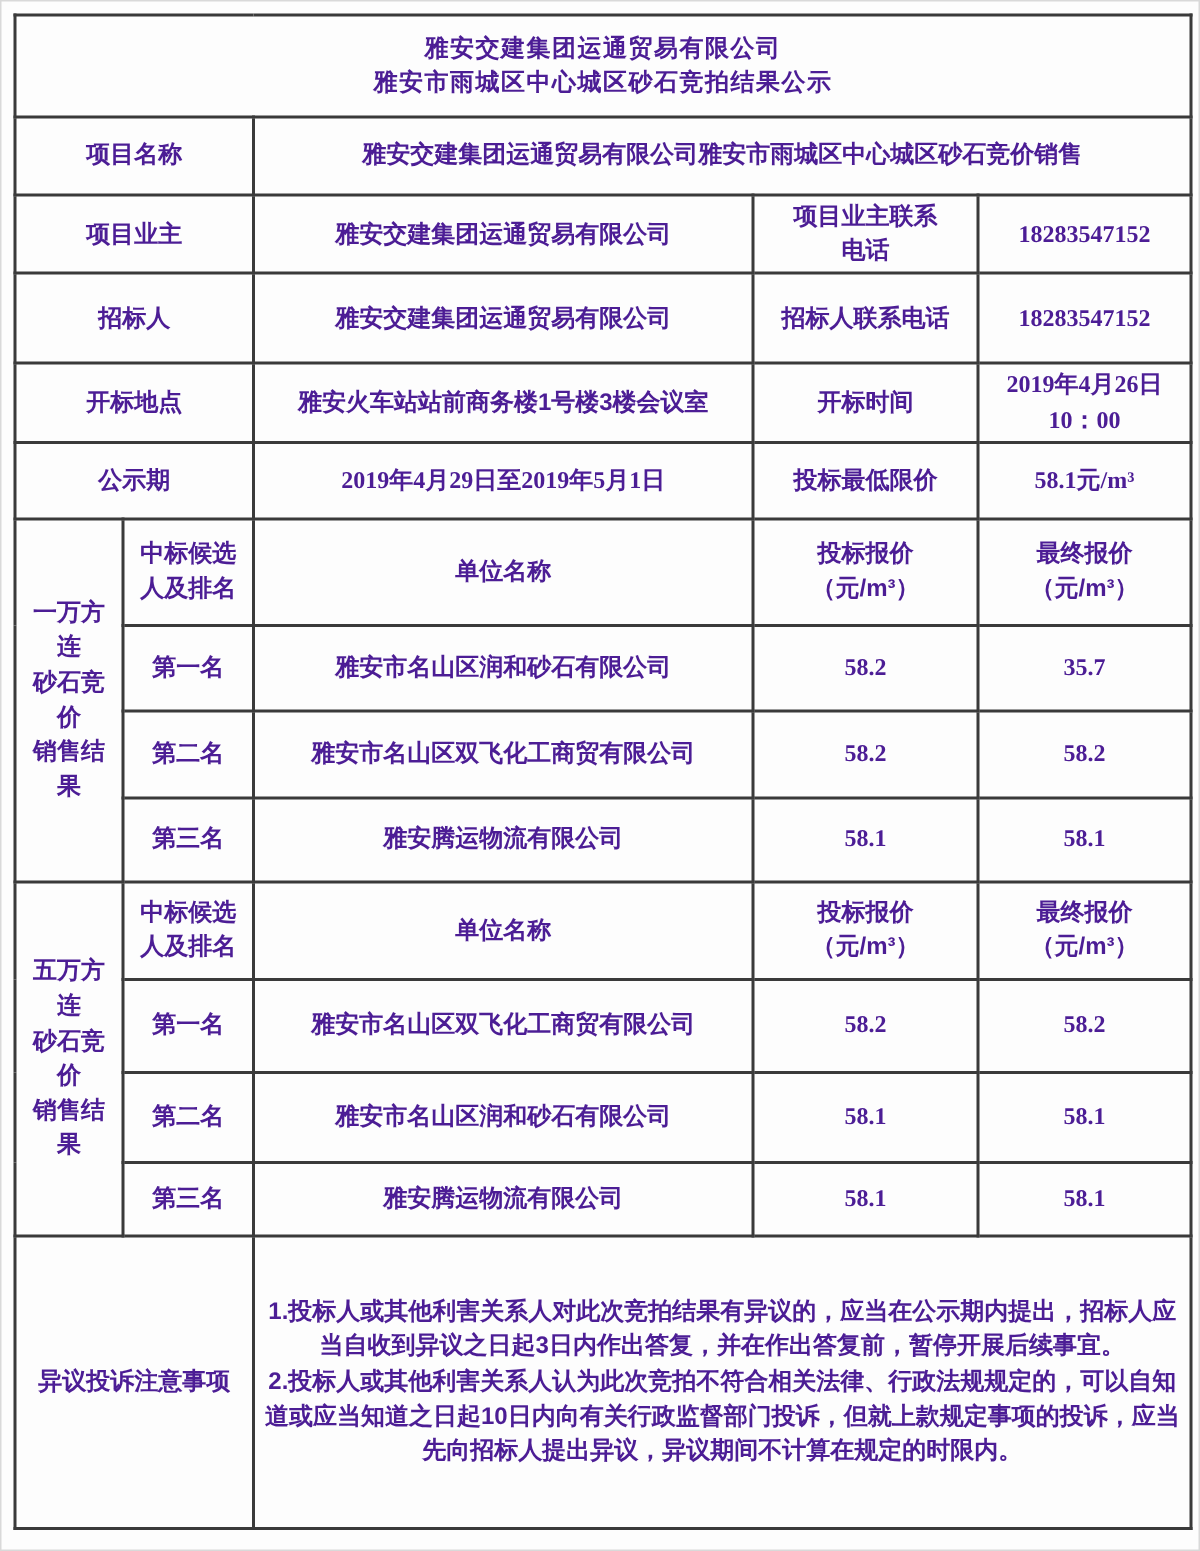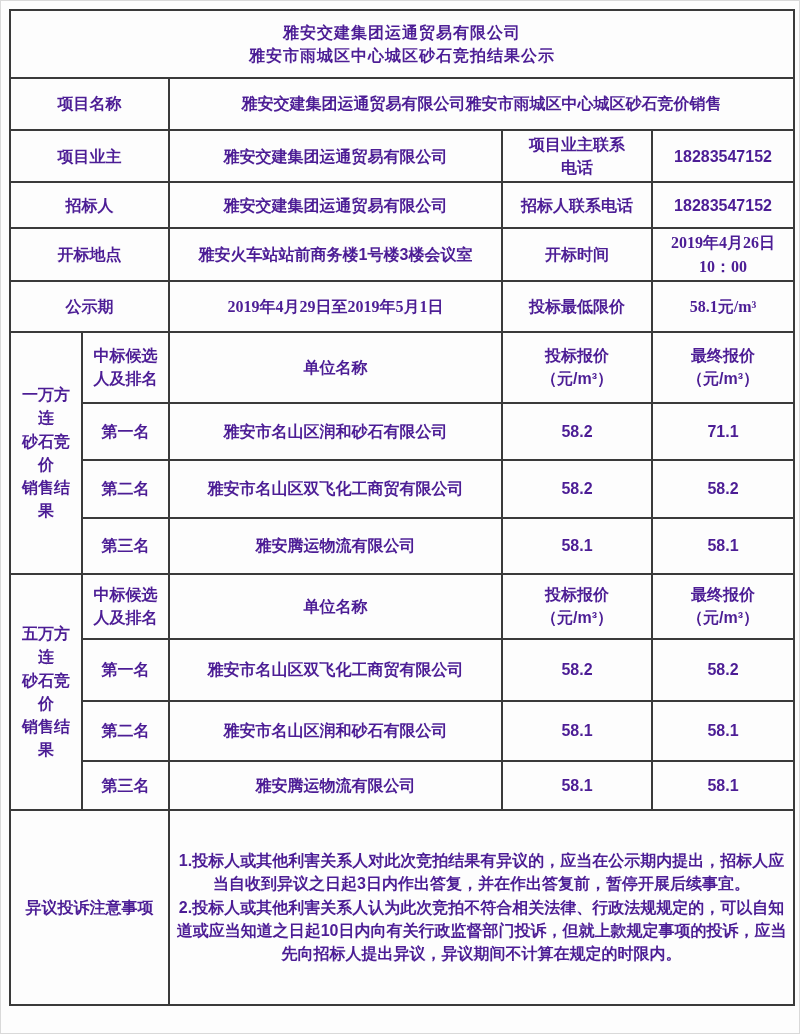--- a/index.html
+++ b/index.html
@@ -43,42 +43,42 @@
     letter-spacing: 1px;
   }
   .label {
     font-size: 16px;
   }
   .val {
     font-family: "Liberation Serif", "DejaVu Serif", serif;
     font-size: 17px;
   }
   .num {
-    font-family: Liberation Sans, sans-serif;
+    font-family: Liberation Serif, serif;
     font-size: 17px;
     font-weight: normal;
   }
   .prewrap { white-space: pre-line; }
   .group-cell {
     font-size: 16px;
     padding: 0 2px;
     letter-spacing: 0;
     margin-left: 24px;
   }
   .notes-cell {
     text-align: left;
     vertical-align: middle;
     padding: 10px 8px 10px 6px;
     font-size: 16.5px;
     line-height: 1.68;
   }
   .notes-cell p { margin: 0; }
   tr.r-projname  { height: 52px; }
   tr.r-owner     { height: 41px; }
-  tr.r-tenderer  { height: 46px; }
+  tr.r-tenderer  { height: 60px; }
   tr.r-openplace { height: 44px; }
   tr.r-public    { height: 51px; }
   tr.r-sec1head  { height: 71px; }
   tr.r-s1r1      { height: 57px; }
   tr.r-s1r2      { height: 58px; }
   tr.r-s1r3      { height: 56px; }
   tr.r-sec2head  { height: 65px; }
   tr.r-s2r1      { height: 62px; }
   tr.r-s2r2      { height: 60px; }
   tr.r-s2r3      { height: 49px; }
@@ -149,21 +149,21 @@
       <td class="label">单位名称</td>
       <td class="label prewrap">投标报价
 （元/m³）</td>
       <td class="label prewrap">最终报价
 （元/m³）</td>
     </tr>
     <tr class="r-s1r1">
       <td class="label">第一名</td>
       <td class="label">雅安市名山区润和砂石有限公司</td>
       <td class="num">58.2</td>
-      <td class="num">71.1</td>
+      <td class="num">35.7</td>
     </tr>
     <tr class="r-s1r2">
       <td class="label">第二名</td>
       <td class="label">雅安市名山区双飞化工商贸有限公司</td>
       <td class="num">58.2</td>
       <td class="num">58.2</td>
     </tr>
     <tr class="r-s1r3">
       <td class="label">第三名</td>
       <td class="label">雅安腾运物流有限公司</td>

